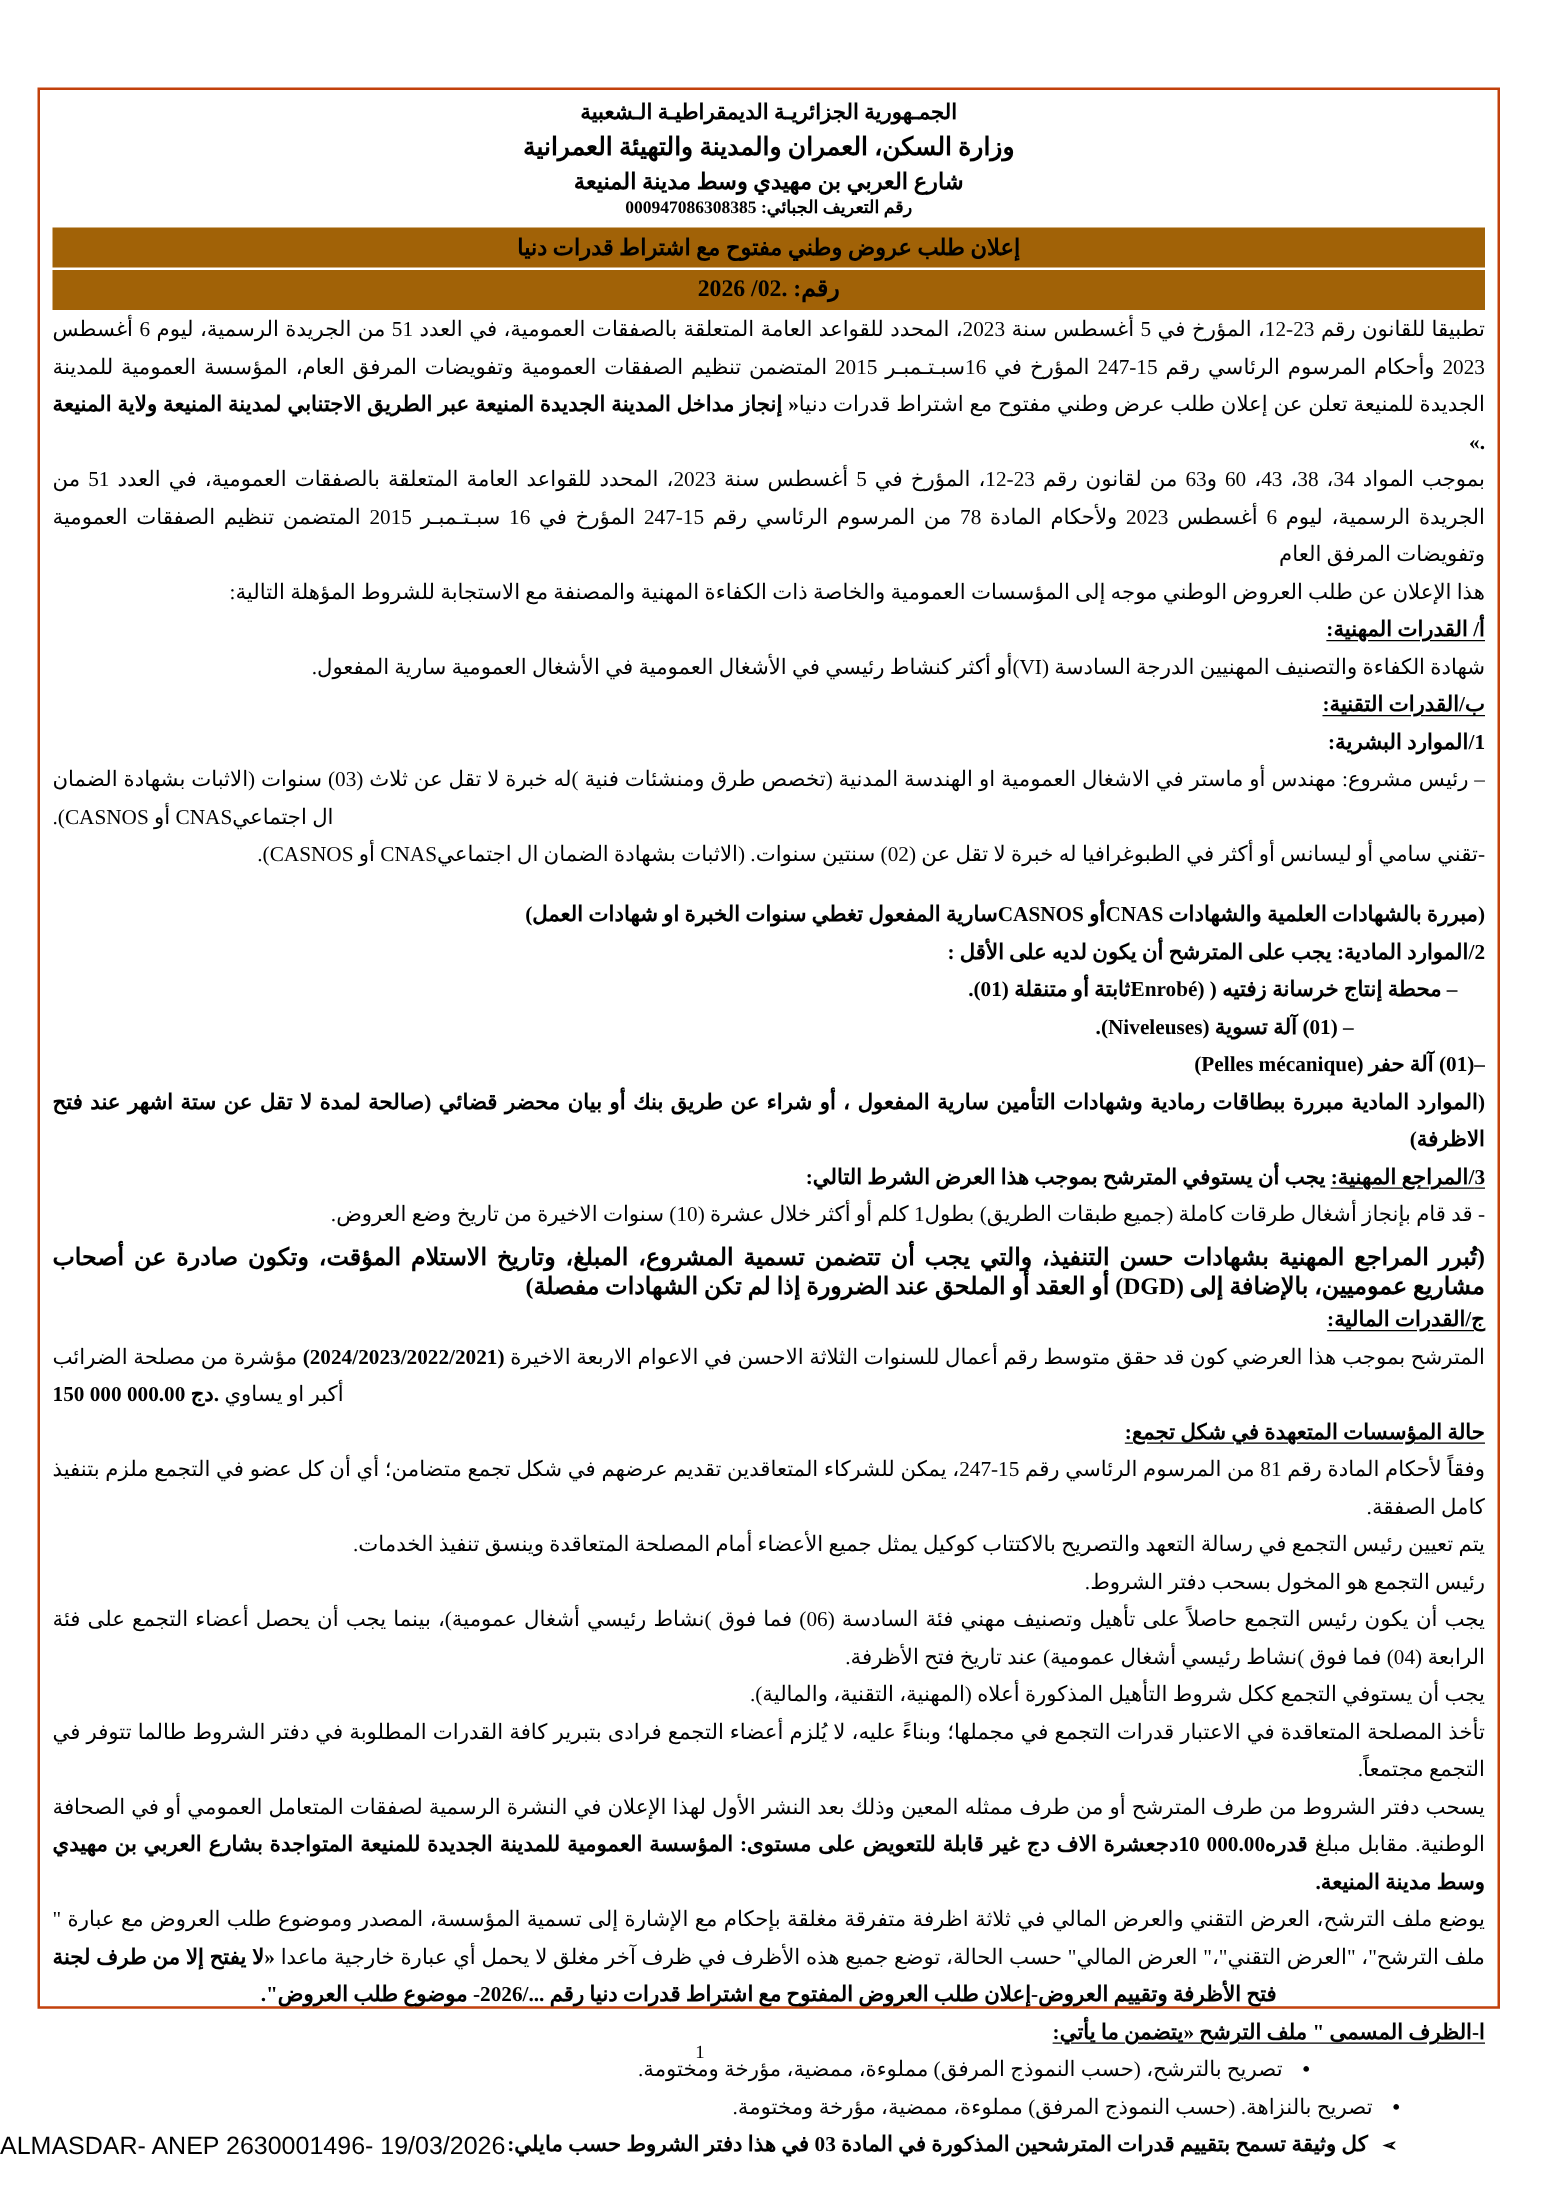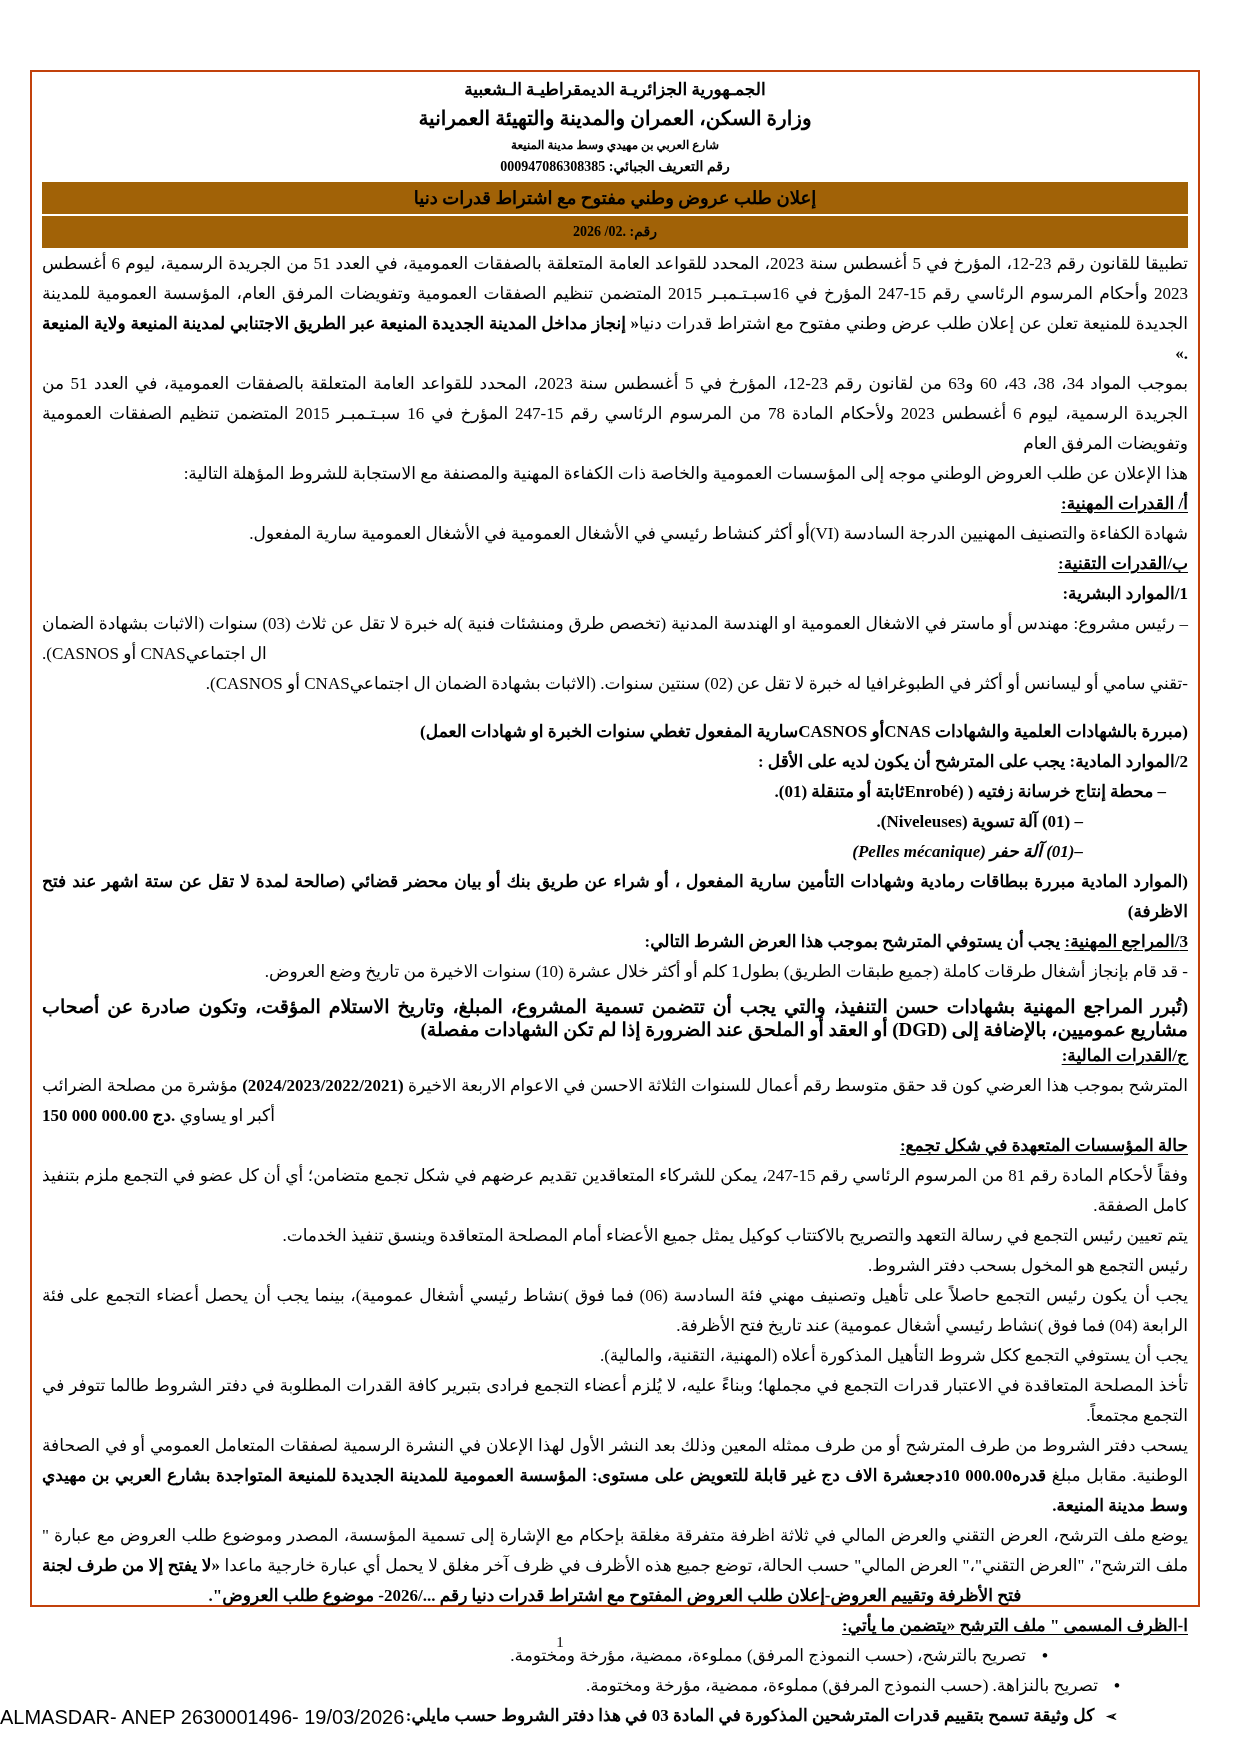--- a/index.html
+++ b/index.html
@@ -15,30 +15,30 @@
     width:1170px;height:1537px;
     border:2px solid #c2410c;
     box-sizing:border-box;
     padding:4px 10px 0 10px;
     direction:rtl;
   }
   .hdr{text-align:center;font-weight:bold;}
   .hdr1{font-size:17px;line-height:24px;margin-top:2px;}
   .hdr2{font-size:20px;line-height:27px;margin-top:3px;}
   .hdr3{font-size:16px;line-height:22px;margin-top:4px;}
-  .hdr4{font-size:12px;line-height:20px;margin-top:3px;}
+  .hdr4{font-size:18px;line-height:20px;margin-top:3px;}
   .hdr5{font-size:14px;line-height:20px;margin-top:2px;}
   .bar{
     background:#a16207;
     text-align:center;font-weight:bold;
     font-size:18px;line-height:22px;
     padding:5px 4px;
     margin-top:5px;
   }
-  .bar2{margin-top:2px;font-size:14px;}
+  .bar2{margin-top:2px;font-size:19px;}
   .body{margin-top:1px;}
   .blk{
     font-size:17px;line-height:30px;
     text-align:justify;
     margin:0;
   }
   .blk .b{font-weight:bold;}
   .blk .u{text-decoration:underline;text-underline-offset:3px;}
   .blk.sm{font-size:19px;line-height:23px;font-weight:bold;}
   .marker{margin-left:16px;font-weight:bold;}
@@ -72,21 +72,21 @@
         <div class="blk"><span class="b u">أ/ القدرات المهنية:</span></div>
         <div class="blk"><span>شهادة الكفاءة والتصنيف المهنيين الدرجة السادسة (VI)أو أكثر كنشاط رئيسي في الأشغال العمومية في الأشغال العمومية سارية المفعول.</span></div>
         <div class="blk"><span class="b u">ب/القدرات التقنية:</span></div>
         <div class="blk"><span class="b">1/الموارد البشرية:</span></div>
         <div class="blk" style="text-align-last: left;"><span>– رئيس مشروع: مهندس أو ماستر في الاشغال العمومية او الهندسة المدنية (تخصص طرق ومنشئات فنية )له خبرة لا تقل عن ثلاث (03) سنوات (الاثبات بشهادة الضمان ال اجتماعيCNAS أو CASNOS).</span></div>
         <div class="blk"><span>-تقني سامي أو ليسانس أو أكثر في الطبوغرافيا له خبرة لا تقل عن (02) سنتين سنوات. (الاثبات بشهادة الضمان ال اجتماعيCNAS أو CASNOS).</span></div>
         <div class="blk" style="margin-top: 18px;"><span class="b">(مبررة بالشهادات العلمية والشهادات CNASأو  CASNOSسارية المفعول تغطي سنوات الخبرة او شهادات العمل)</span></div>
         <div class="blk"><span class="b">2/الموارد المادية: يجب على المترشح أن يكون لديه على الأقل :</span></div>
         <div class="blk" style="margin-right: 22px;"><span class="b">– محطة إنتاج خرسانة زفتيه ( (</span><span class="b" dir="ltr">Enrobé</span><span class="b">ثابتة أو متنقلة (01).</span></div>
         <div class="blk" style="margin-right: 105px;"><span class="b">– (01) آلة تسوية (</span><span class="b" dir="ltr">Niveleuses</span><span class="b">).</span></div>
-        <div class="blk" style="margin-right: 105px; font-style: italic;"><span class="b">–(01) آلة حفر (</span><span class="b" dir="ltr">Pelles mécanique</span><span class="b">)</span></div>
+        <div class="blk" style=""><span class="b">–(01) آلة حفر (</span><span class="b" dir="ltr">Pelles mécanique</span><span class="b">)</span></div>
         <div class="blk"><span class="b">(الموارد المادية مبررة ببطاقات رمادية وشهادات التأمين سارية المفعول ، أو شراء عن طريق بنك أو بيان محضر قضائي (صالحة لمدة لا تقل عن ستة اشهر عند فتح الاظرفة)</span></div>
         <div class="blk"><span class="b u">3/المراجع المهنية:</span><span class="b"> يجب أن يستوفي المترشح بموجب هذا العرض الشرط التالي:</span></div>
         <div class="blk"><span>- قد قام بإنجاز أشغال طرقات كاملة (جميع طبقات الطريق) بطول1 كلم أو أكثر خلال عشرة (10) سنوات الاخيرة من تاريخ وضع العروض.</span></div>
         <div class="blk sm" style="margin-top: 8px;"><span>(تُبرر المراجع المهنية بشهادات حسن التنفيذ، والتي يجب أن تتضمن تسمية المشروع، المبلغ، وتاريخ الاستلام المؤقت، وتكون صادرة عن أصحاب مشاريع عموميين، بالإضافة إلى (</span><span dir="ltr">DGD</span><span>) أو العقد أو الملحق عند الضرورة إذا لم تكن الشهادات مفصلة)</span></div>
         <div class="blk"><span class="b u">ج/القدرات المالية:</span></div>
         <div class="blk" style="text-align-last: left;"><span>المترشح بموجب هذا العرضي كون قد حقق متوسط رقم أعمال للسنوات الثلاثة الاحسن في الاعوام الاربعة الاخيرة </span><span class="b" dir="ltr">(2024/2023/2022/2021)</span><span> مؤشرة من مصلحة الضرائب أكبر او يساوي </span><span class="b" dir="ltr">150 000 000.00 دج.</span></div>
         <div class="blk"><span class="b u">حالة المؤسسات المتعهدة في شكل تجمع:</span></div>
         <div class="blk"><span>وفقاً لأحكام المادة رقم 81 من المرسوم الرئاسي رقم 15-247، يمكن للشركاء المتعاقدين تقديم عرضهم في شكل تجمع متضامن؛ أي أن كل عضو في التجمع ملزم بتنفيذ كامل الصفقة.</span></div>
         <div class="blk"><span>يتم تعيين رئيس التجمع في رسالة التعهد والتصريح بالاكتتاب كوكيل يمثل جميع الأعضاء أمام المصلحة المتعاقدة وينسق تنفيذ الخدمات.</span></div>
         <div class="blk"><span>رئيس التجمع هو المخول بسحب دفتر الشروط.</span></div>

